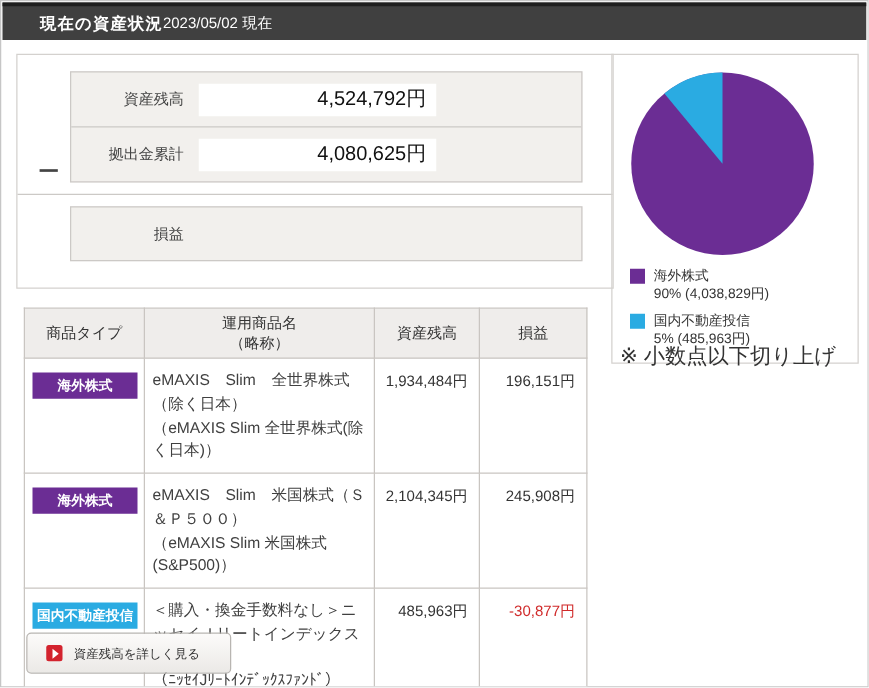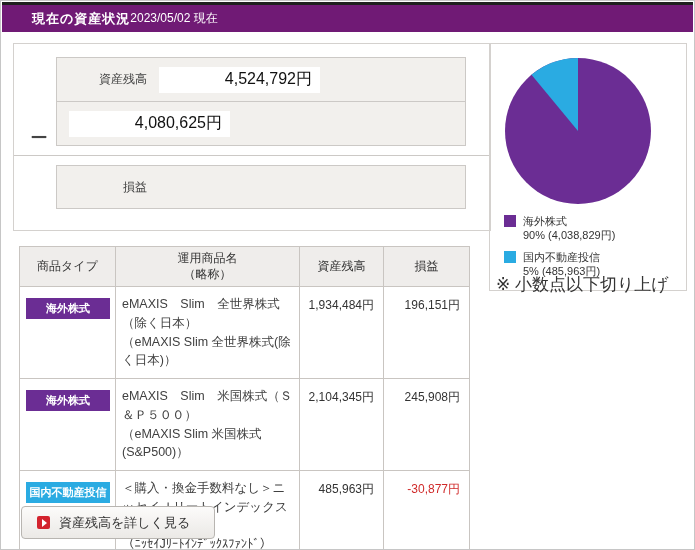--- a/index.html
+++ b/index.html
@@ -2,34 +2,34 @@
 <html><head>
 <meta charset="utf-8">
 <style>
   html,body { margin:0; padding:0; background:#fff; }
   .page { position:relative; width:695px; height:550px; background:#fff;
           border:1px solid #c6c6c6; box-sizing:border-box; overflow:hidden;
           font-family:"Liberation Sans","DejaVu Sans",sans-serif; color:#333; }
 
   
   .titlebar { position:absolute; left:1px; top:1px; width:691px; height:30px;
-              background:#701a75; border-top:3px solid #1f1f1f; box-sizing:border-box;
+              background:#404040; border-top:3px solid #1f1f1f; box-sizing:border-box;
               display:flex; align-items:center; padding-left:30px; }
   .titlebar .t { font-size:13px; font-weight:bold; color:#fff; letter-spacing:1px; }
   .titlebar .d { font-size:12px; color:#fff; }
 
   
   .formula { position:absolute; left:12px; top:42px; width:478px; height:188px;
              border:1px solid #d4d1ce; box-sizing:border-box; background:#fff; }
   .sumbox  { position:absolute; left:42px; top:13px; width:410px;
              border:1px solid #ccc9c6; background:#f2f0ed; box-sizing:border-box; }
   .sumrow  { display:flex; align-items:center; height:43px; }
   .sumrow + .sumrow { border-top:1px solid #ccc9c6; }
   .sumlabel { width:90px; text-align:right; font-size:12px; color:#444; flex:none; }
-  .sumvalue { margin-left:12px; width:161px; height:26px; background:#fff;
+  .sumvalue { margin-left:12px; width:190px; height:26px; background:#fff;
               display:flex; align-items:center; justify-content:flex-end;
               padding-right:8px; box-sizing:border-box; font-size:16px; color:#111; }
   .minus   { position:absolute; left:10px; top:88px; width:30px; text-align:center;
              font-size:30px; line-height:10px; color:#444; }
   .eqline  { position:absolute; left:0; right:0; top:111px; height:1px; background:#ccc9c6; }
   .resbox  { position:absolute; left:42px; top:121px; width:410px; height:44px;
              border:1px solid #ccc9c6; background:#f2f0ed; box-sizing:border-box; }
   .resbox .sumrow { height:42px; }
 
   
@@ -54,21 +54,21 @@
   .badge.purple { background:#6b2d94; }
   .badge.cyan   { background:#2aabe2; }
   .pname { color:#404040; line-height:1.5; font-size:12.5px; cursor:pointer; }
   .num  { text-align:right; padding-top:10px !important; padding-right:9px !important; color:#333; }
   .neg  { color:#d02a2a; }
 
   
   .btnrow { position:absolute; left:20px; top:505px; display:flex; gap:14px; }
   .btn { display:inline-flex; align-items:center; gap:9px; height:33px;
          padding:0 24px 0 15px; background:linear-gradient(#fcfbfa,#ebe9e6);
-         border:1px solid #b8b5b1; border-radius:4px; font-size:13px; color:#333;
+         border:1px solid #b8b5b1; border-radius:4px; font-size:10px; color:#333;
          cursor:pointer; font-family:inherit; }
   .redsq { width:13px; height:13px; background:#d3232e; border-radius:2px;
            position:relative; flex:none; }
   .redsq::after { content:''; position:absolute; left:5px; top:3px;
                   border-left:5px solid #fff; border-top:4px solid transparent;
                   border-bottom:4px solid transparent; }
 </style>
 </head>
 <body>
 
@@ -79,20 +79,21 @@
     <span class="d">2023/05/02 現在</span>
   </div>
 
   <div class="formula">
     <div class="sumbox">
       <div class="sumrow">
         <span class="sumlabel">資産残高</span>
         <span class="sumvalue">4,524,792円</span>
       </div>
       <div class="sumrow">
+        <span class="sumlabel">拠出金累計</span>
         <span class="sumvalue">4,080,625円</span>
       </div>
     </div>
     <div class="minus">−</div>
     <div class="eqline"></div>
     <div class="resbox">
       <div class="sumrow">
         <span class="sumlabel">損益</span>
       </div>
     </div>

